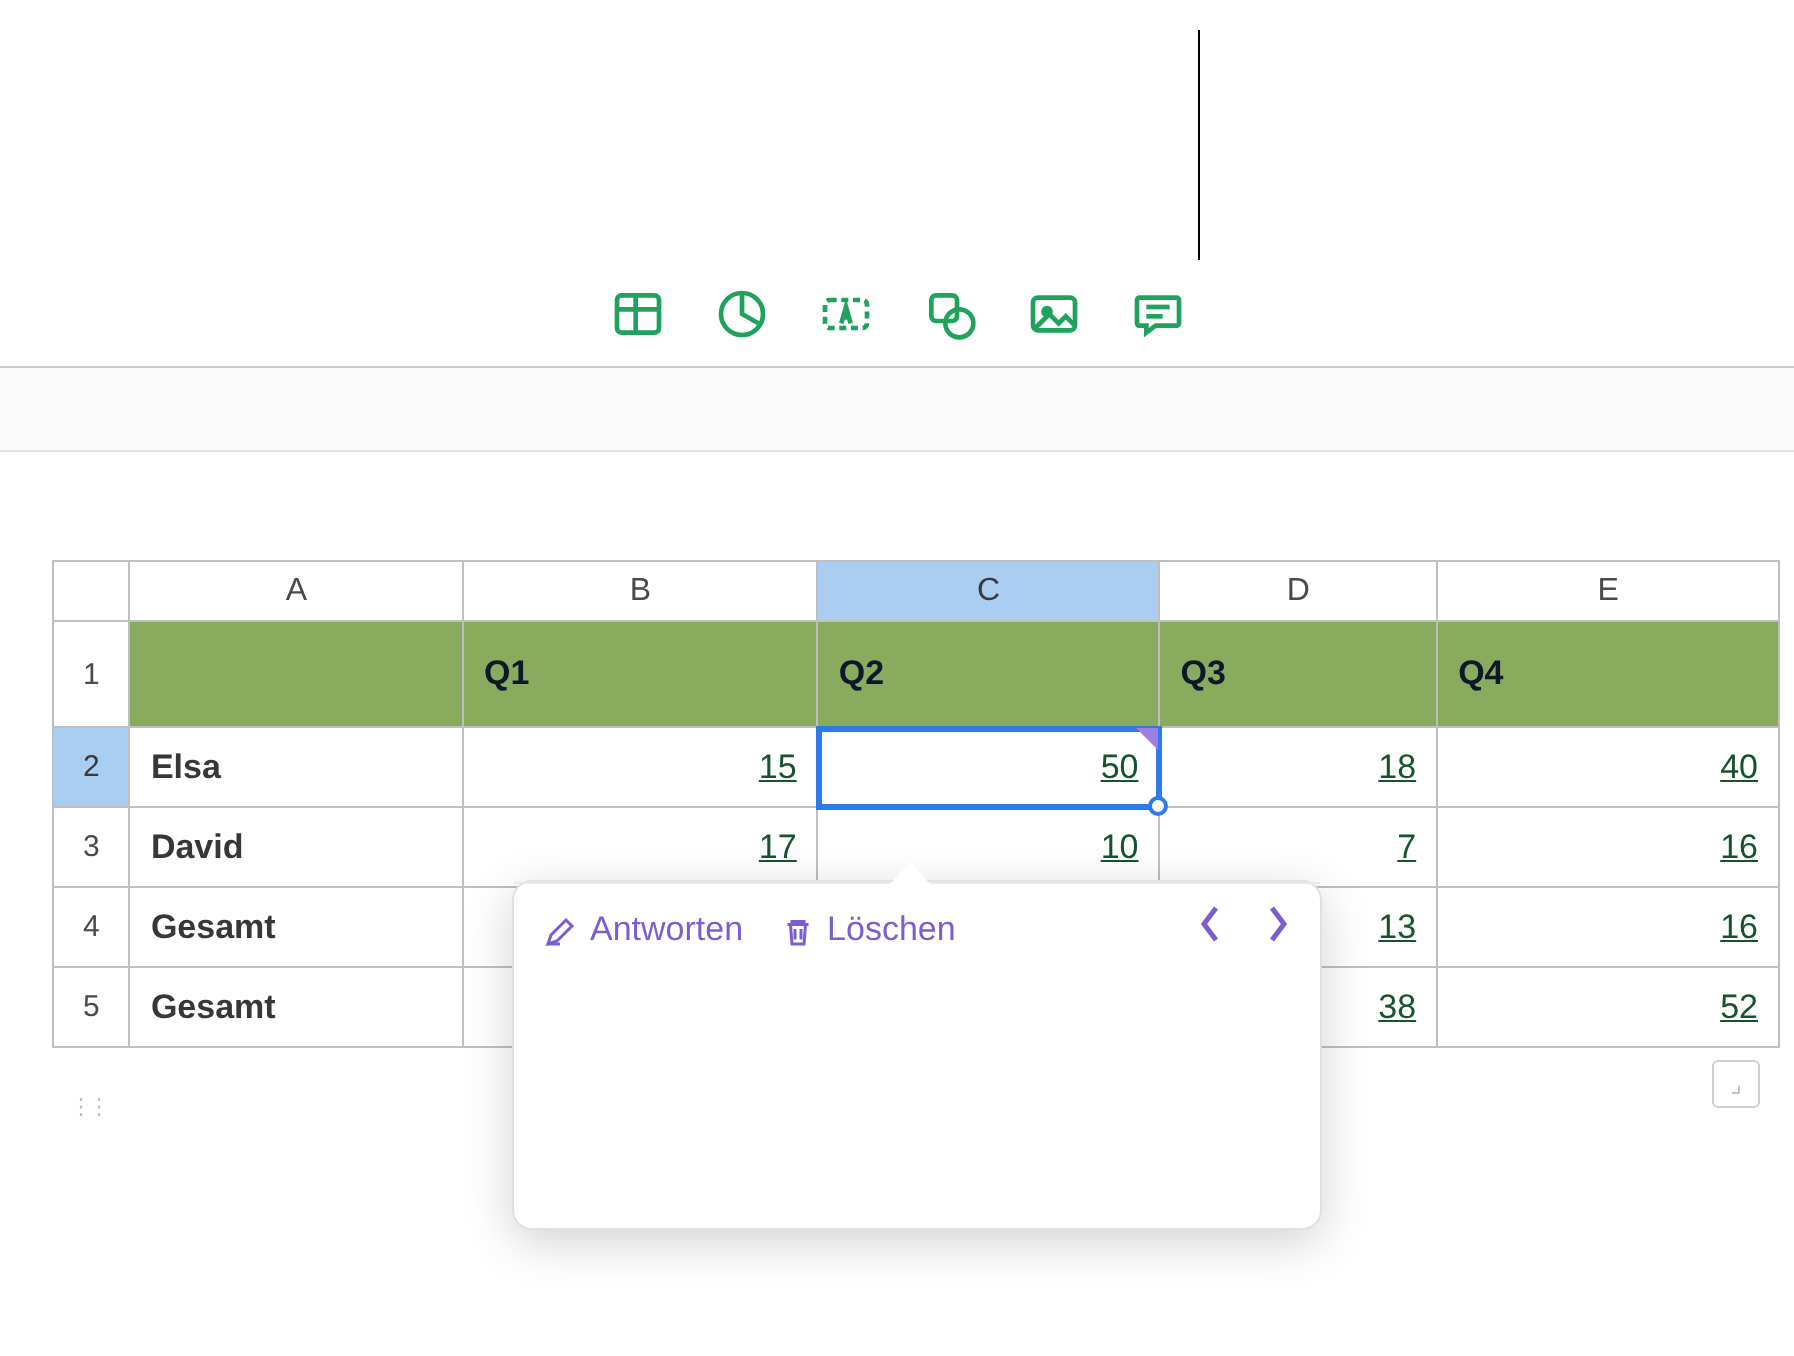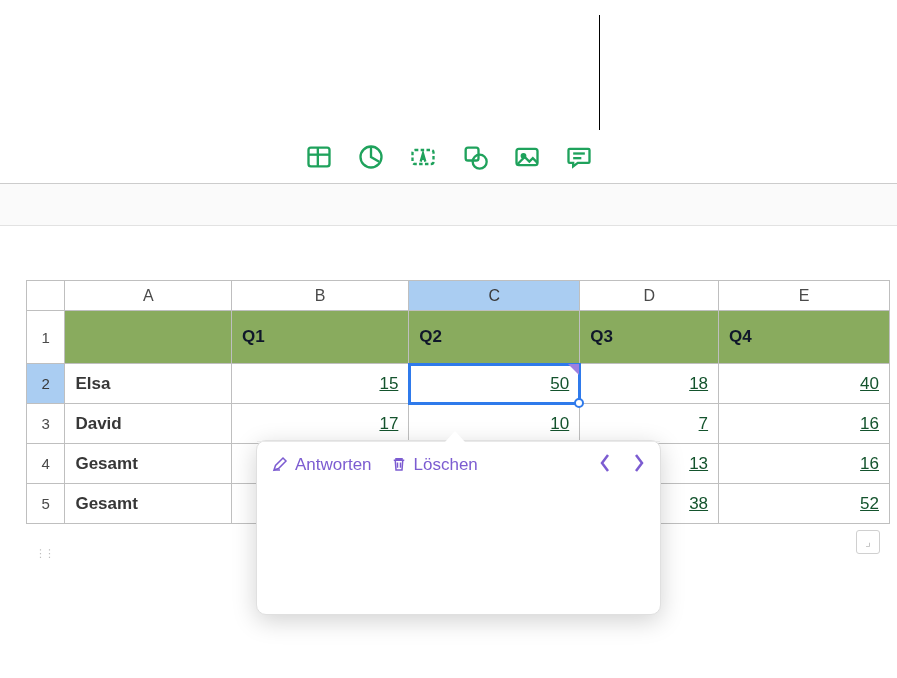--- a/index.html
+++ b/index.html
@@ -46,21 +46,21 @@
   .corner-handle { position:absolute; left:856px; top:530px; width:24px; height:24px; border:1px solid #d0d0d0; border-radius:3px; background:#fff; display:flex; align-items:center; justify-content:center; color:#bbb; font-size:12px;}
   
   .popover { position:absolute; left:256px; top:440px; width:405px; height:175px; background:#fff; border:1px solid #e0e0e0; border-radius:10px; box-shadow: 0 6px 24px rgba(0,0,0,0.18); display:flex; flex-direction:column; }
   .popover::before { content:""; position:absolute; left:188px; top:-10px; width:0;height:0; border-left:10px solid transparent; border-right:10px solid transparent; border-bottom:11px solid #fff;  }
   .pop-body { flex:1; padding:16px 18px; }
   .pop-row1 { display:flex; align-items:baseline; }
   .author { color:#8561d4; font-weight:600; font-size:17px; }
   .time { margin-left:auto; color:#9a9a9a; font-size:16px; }
   .msg { margin-top:4px; color:#3b3b3b; font-size:17px; }
   .pop-foot { height:46px; border-top:1px solid #e9e9e9; display:flex; align-items:center; padding: 0 14px; gap:18px; }
-  .pbtn { display:flex; align-items:flex-start; gap:6px; color:#7c5cd1; font-size:17px; cursor:pointer; }
+  .pbtn { display:flex; align-items:flex-end; gap:6px; color:#7c5cd1; font-size:17px; cursor:pointer; }
   .pbtn svg { width:18px; height:18px; stroke:#7c5cd1; fill:none; stroke-width:2; }
   .nav { margin-left:auto; display:flex; gap:20px; }
   .nav span svg { width:14px; height:20px; stroke:#7c5cd1; stroke-width:2.5; fill:none; }
   
   .dots::before { content:"⋮⋮"; letter-spacing:-2px; color:#bdbdbd; font-size:11px; }
 </style>
 </head>
 <body>
 <div class="canvas">
 

